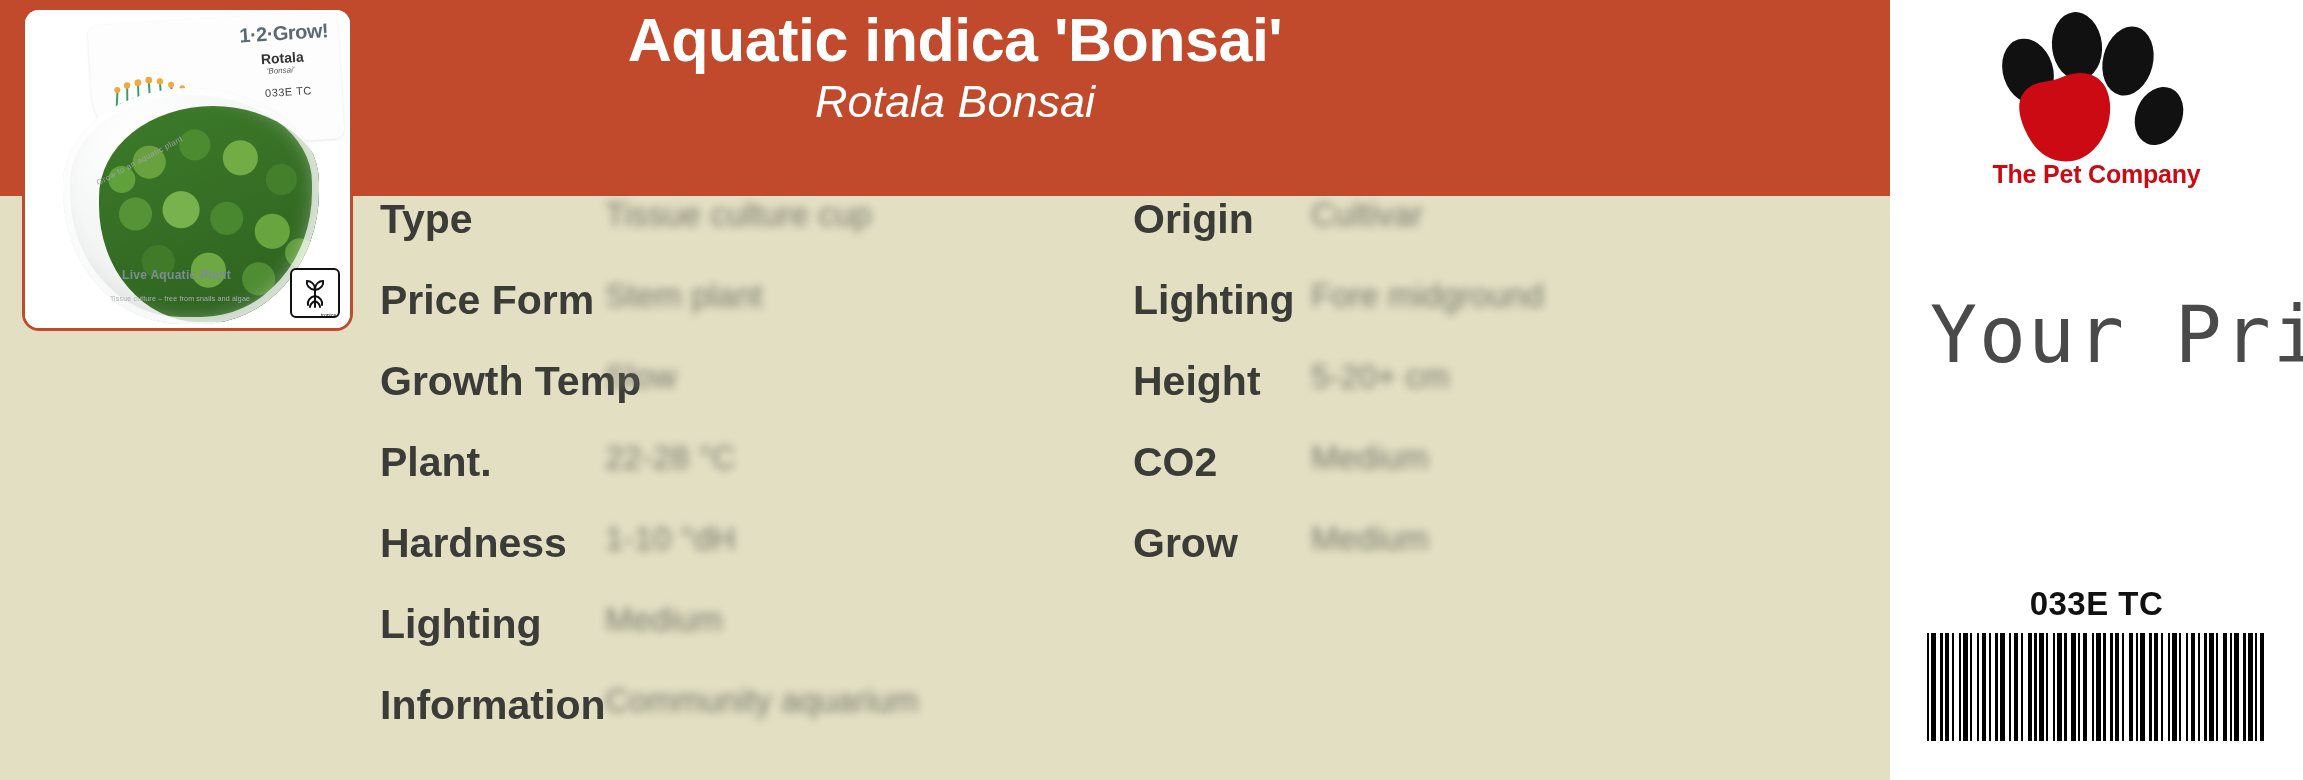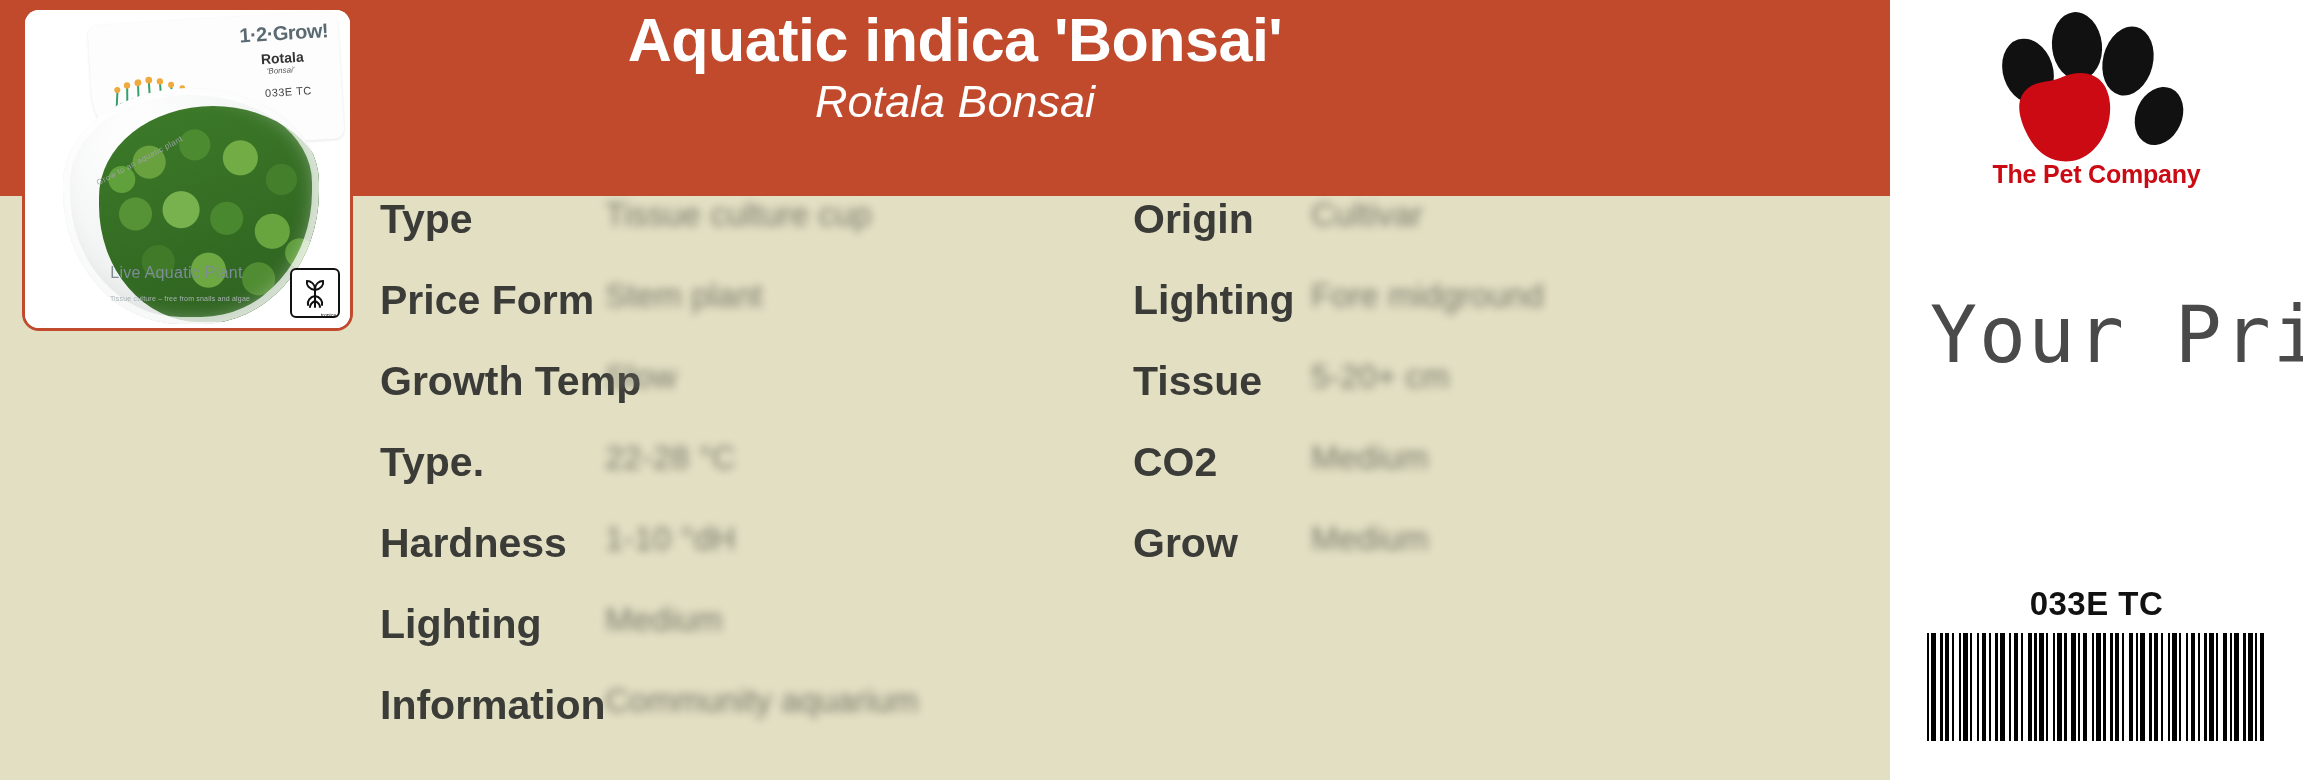--- a/index.html
+++ b/index.html
@@ -136,21 +136,21 @@
     position:absolute;left:26px;top:58px;
     width:140px;
     font-size:8px;color:#9aa6a2;
     transform:rotate(-28deg);
     letter-spacing:.4px;
     white-space:nowrap;
   }
   .live-line{
     position:absolute;left:44px;bottom:46px;
     width:215px;text-align:center;
-    font-size:16px;color:#7d8d96;font-weight:normal;
+    font-size:12px;color:#7d8d96;font-weight:bold;
     letter-spacing:.3px;
   }
   .fine-line{
     position:absolute;left:60px;bottom:26px;
     width:190px;text-align:center;
     font-size:7px;color:#aab4b6;letter-spacing:.2px;
   }
   .tropica-badge{
     position:absolute;right:10px;bottom:10px;
     width:46px;height:46px;
@@ -320,21 +320,21 @@
         </div>
         <div class="row">
           <span class="lab">Price Form</span>
           <span class="val">Stem plant</span>
         </div>
         <div class="row">
           <span class="lab">Growth Temp</span>
           <span class="val">Slow</span>
         </div>
         <div class="row">
-          <span class="lab">Type.</span>
+          <span class="lab">Plant.</span>
           <span class="val">22-28 °C</span>
         </div>
         <div class="row">
           <span class="lab">Hardness</span>
           <span class="val">1-10 °dH</span>
         </div>
         <div class="row">
           <span class="lab">Lighting</span>
           <span class="val">Medium</span>
         </div>
@@ -347,21 +347,21 @@
       <div class="col col-right">
         <div class="row">
           <span class="lab">Origin</span>
           <span class="val">Cultivar</span>
         </div>
         <div class="row">
           <span class="lab">Lighting</span>
           <span class="val">Fore midground</span>
         </div>
         <div class="row">
-          <span class="lab">Tissue</span>
+          <span class="lab">Height</span>
           <span class="val">5-20+ cm</span>
         </div>
         <div class="row">
           <span class="lab">CO2</span>
           <span class="val">Medium</span>
         </div>
         <div class="row">
           <span class="lab">Grow</span>
           <span class="val">Medium</span>
         </div>

